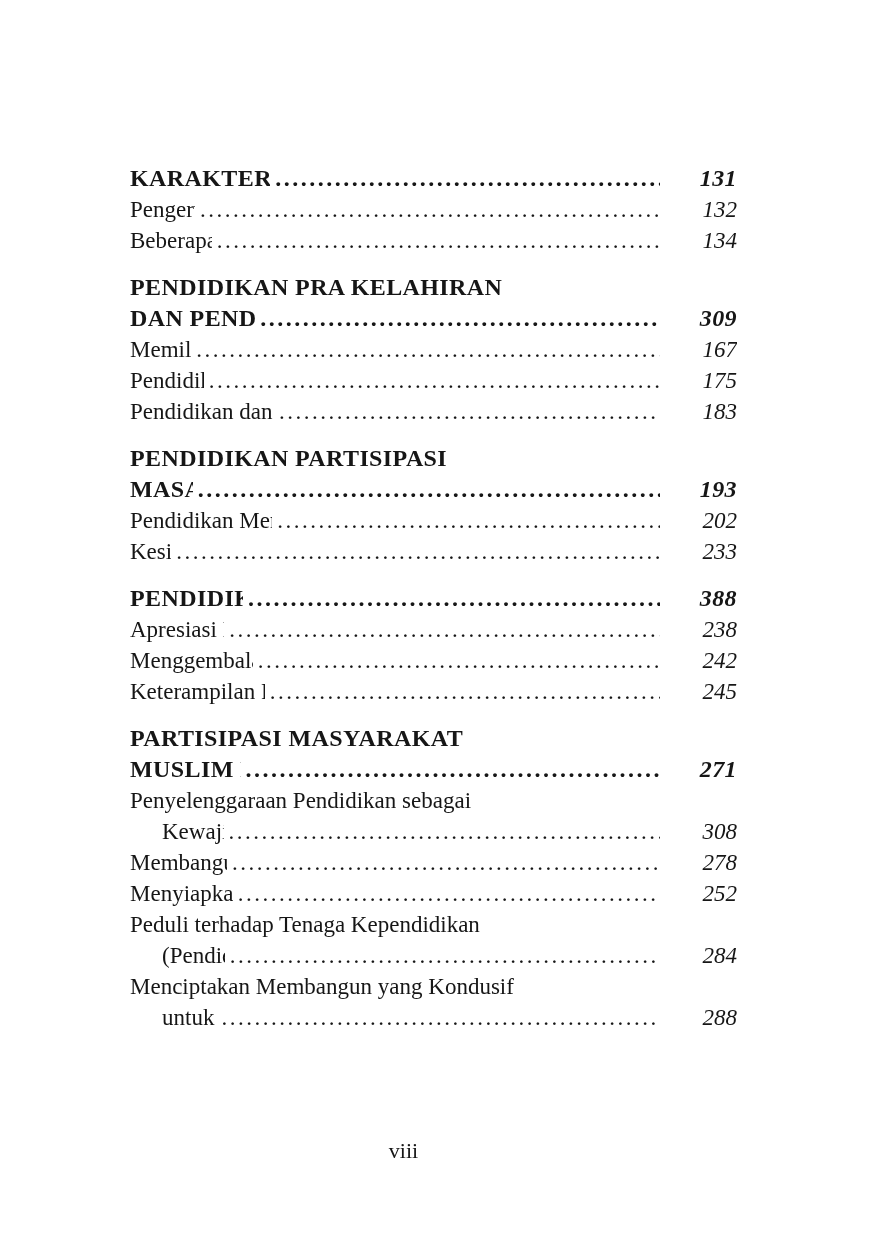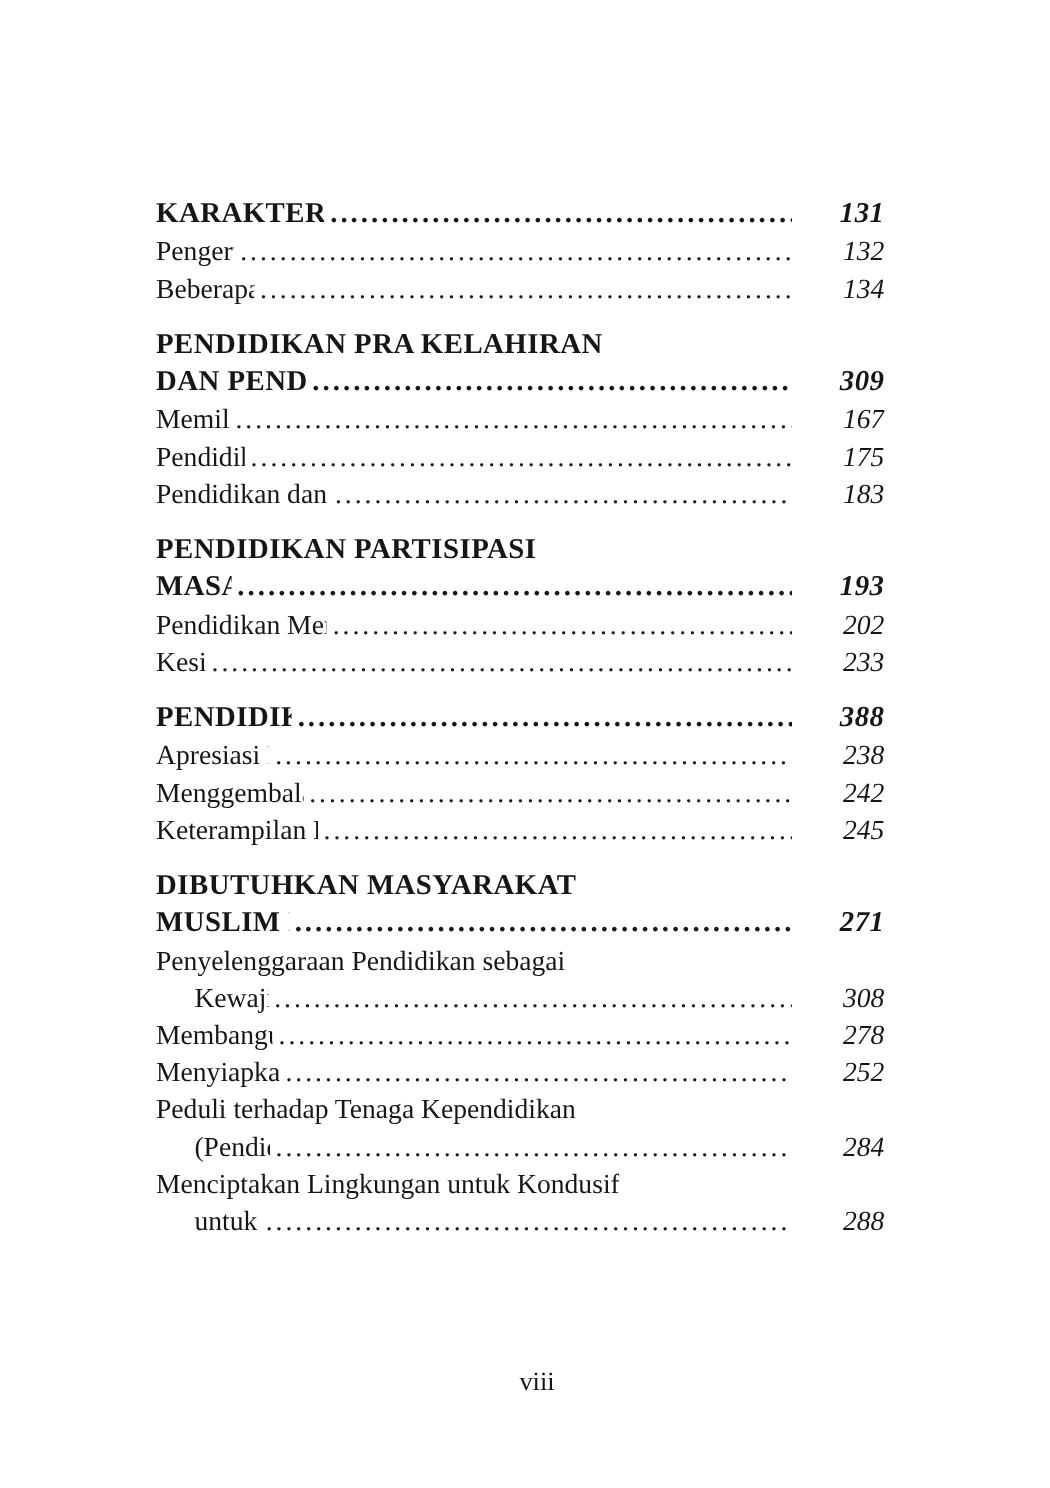--- a/index.html
+++ b/index.html
@@ -62,21 +62,20 @@
     font-style: italic;
   }
   .footer {
     position: absolute;
     left: 0;
     width: 807px;
     top: 1138px;
     text-align: center;
     font-size: 22px;
     color: #161616;
-    margin-left: 44px;
   }
 </style>
 </head>
 <body>
 
 <div class="page">
   <div class="toc">
       <div class="toc-section">
         <div class="row bold">
           <span class="title">KARAKTER UTAMA YANG DIBUTUHKAN</span>
@@ -156,21 +155,21 @@
           <span class="page-num">242</span>
         </div>
         <div class="row">
           <span class="title">Keterampilan Para Nabi Terdahulu dan Umatnya</span>
           <span class="dots"></span>
           <span class="page-num">245</span>
         </div>
       </div>
       <div class="toc-section">
         <div class="row bold">
-          <span class="title">DIBUTUHKAN MASYARAKAT</span>
+          <span class="title">PARTISIPASI MASYARAKAT</span>
         </div>
         <div class="row bold">
           <span class="title">MUSLIM DALAM PENDIDKAN</span>
           <span class="dots"></span>
           <span class="page-num">271</span>
         </div>
         <div class="row">
           <span class="title">Penyelenggaraan Pendidikan sebagai</span>
         </div>
         <div class="row indent">
@@ -190,21 +189,21 @@
         </div>
         <div class="row">
           <span class="title">Peduli terhadap Tenaga Kependidikan</span>
         </div>
         <div class="row indent">
           <span class="title">(Pendidikan Agama)</span>
           <span class="dots"></span>
           <span class="page-num">284</span>
         </div>
         <div class="row">
-          <span class="title">Menciptakan Lingkungan untuk Kondusif</span>
+          <span class="title">Menciptakan Membangun yang Kondusif</span>
         </div>
         <div class="row indent">
           <span class="title">untuk Pendidikan</span>
           <span class="dots"></span>
           <span class="page-num">288</span>
         </div>
       </div>
     </div>
   <div class="footer">viii</div>
 </div>

